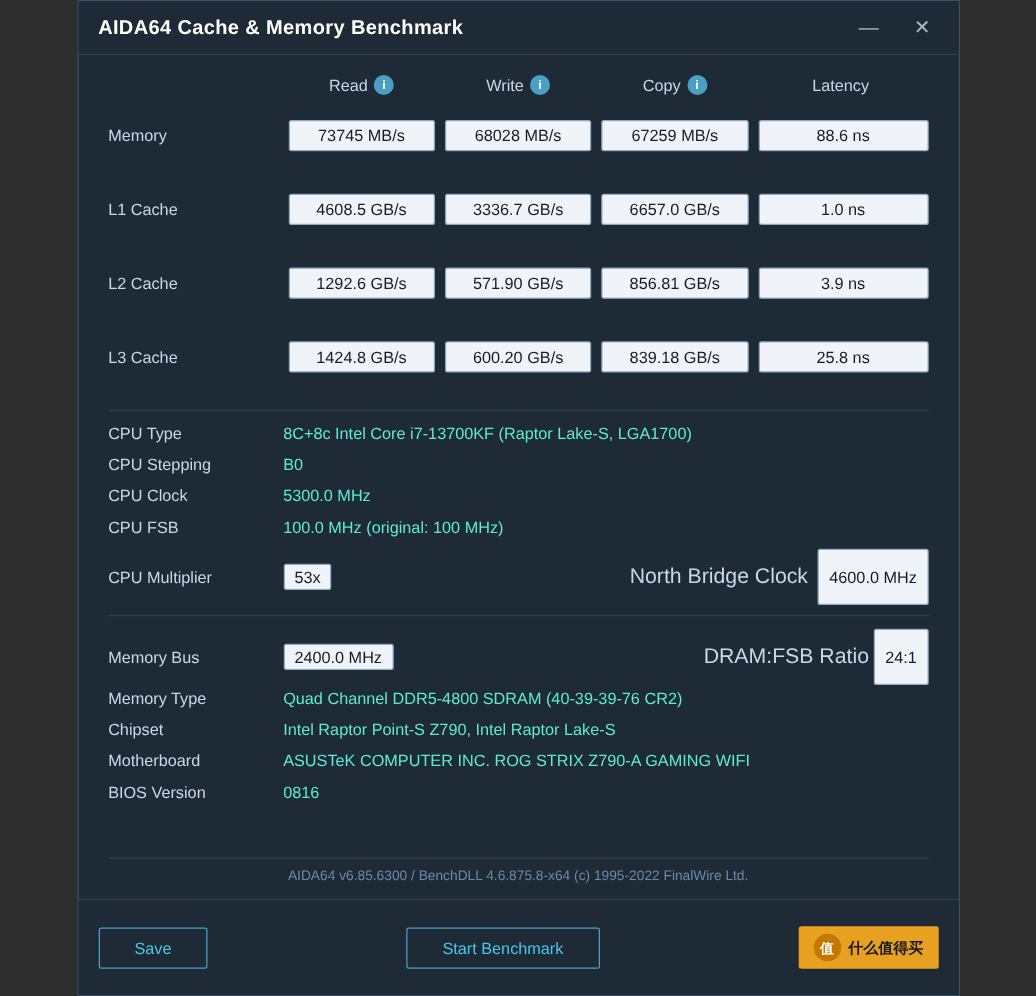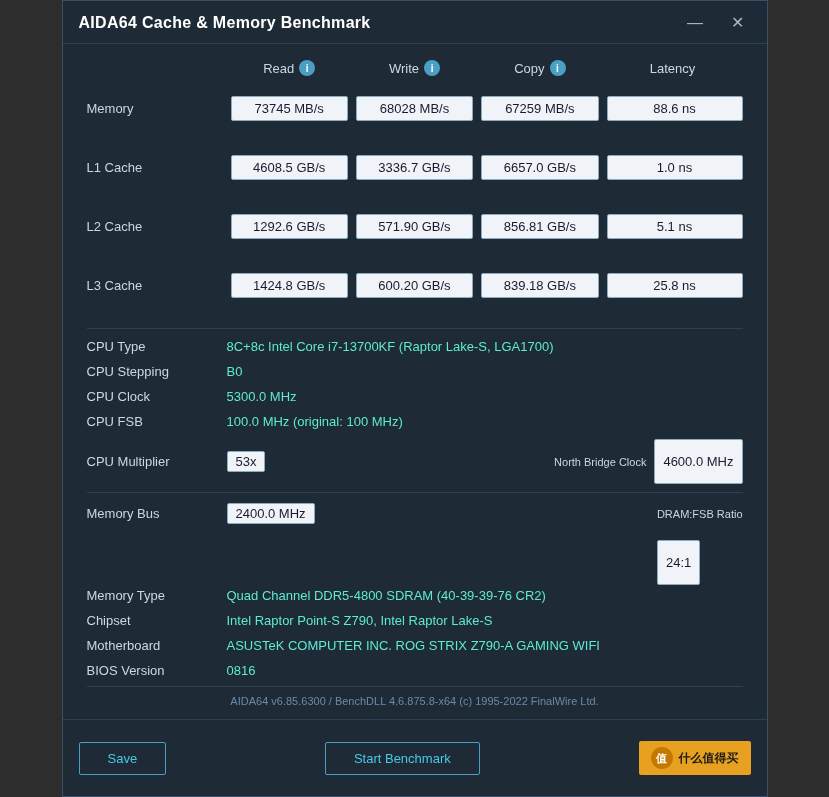--- a/index.html
+++ b/index.html
@@ -166,21 +166,21 @@
       align-items: baseline;
       flex: 1;
     }
     .multiplier-right {
       display: flex;
       align-items: baseline;
       gap: 8px;
     }
     .nb-label {
       color: #c8d8e8;
-      font-size: 11px;
+      font-size: 17px;
     }
     .nb-val {
       background: #f0f4f8;
       border: 1px solid #8bacc0;
       border-radius: 2px;
       padding: 14px 8px;
       font-size: 13px;
       color: #1a1a2e;
     }
     
@@ -190,22 +190,21 @@
       min-height: 22px;
     }
     .mem-bus-left {
       display: flex;
       align-items: baseline;
       flex: 1;
     }
     .mem-bus-right {
       display: flex;
       align-items: baseline;
-      gap: 20px;
-      flex-direction: column;
+      gap: 4px;
     }
     .footer-text {
       text-align: center;
       color: #6a8aaa;
       font-size: 11px;
       padding: 8px 0 4px 0;
       border-top: 1px solid #2d3f50;
       margin-top: auto;
     }
     
@@ -299,21 +298,21 @@
       <span class="bench-value">3336.7 GB/s</span>
       <span class="bench-value">6657.0 GB/s</span>
       <span class="bench-latency">1.0 ns</span>
     </div>
 
     <div class="bench-row">
       <span class="bench-label">L2 Cache</span>
       <span class="bench-value">1292.6 GB/s</span>
       <span class="bench-value">571.90 GB/s</span>
       <span class="bench-value">856.81 GB/s</span>
-      <span class="bench-latency">5.1 ns</span>
+      <span class="bench-latency">3.9 ns</span>
     </div>
 
     <div class="bench-row">
       <span class="bench-label">L3 Cache</span>
       <span class="bench-value">1424.8 GB/s</span>
       <span class="bench-value">600.20 GB/s</span>
       <span class="bench-value">839.18 GB/s</span>
       <span class="bench-latency">25.8 ns</span>
     </div>
 

